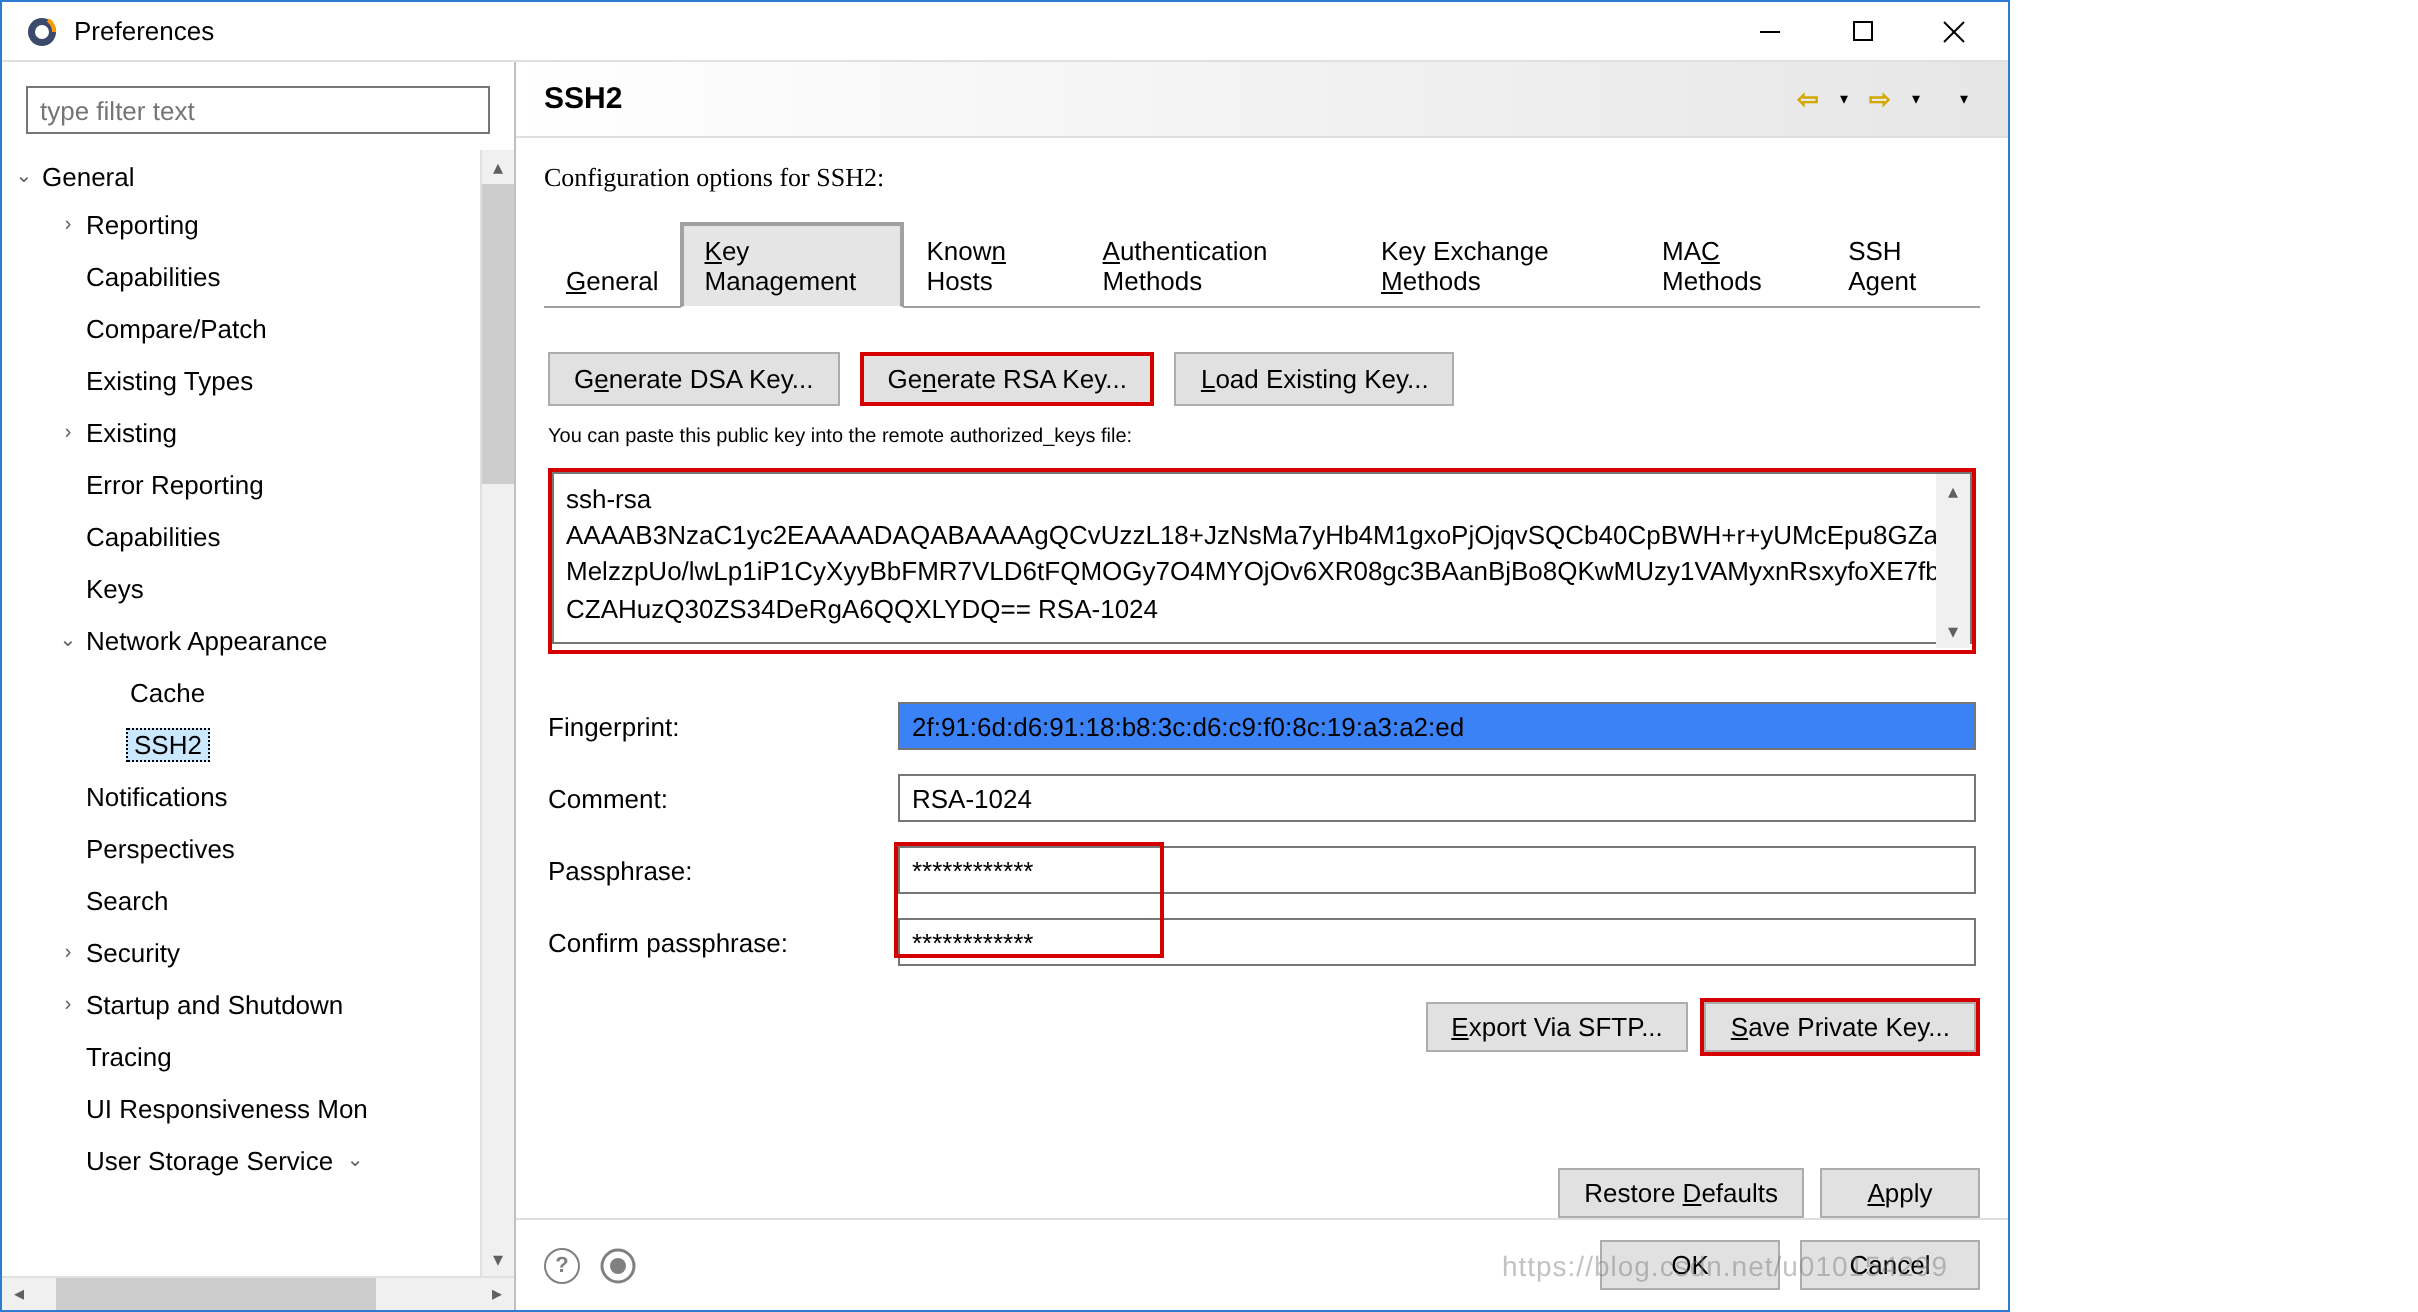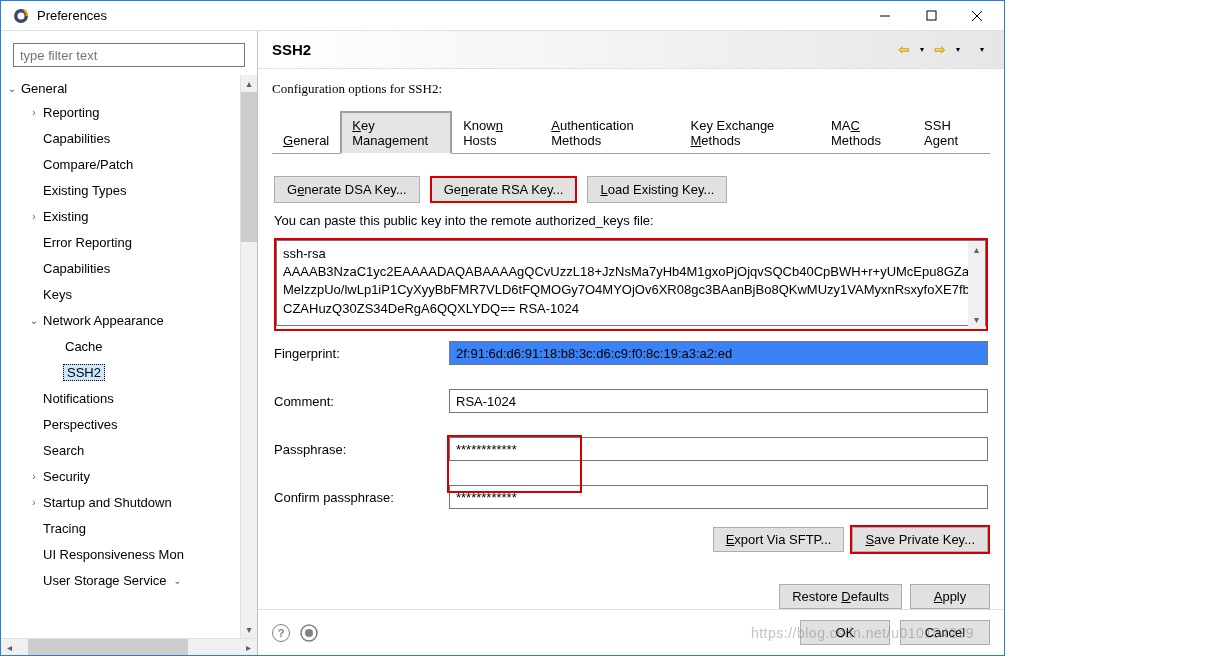--- a/index.html
+++ b/index.html
@@ -41,26 +41,26 @@
     .content { flex: 1; padding: 12px 14px 10px 14px; display: flex; flex-direction: column; gap: 8px; overflow: hidden; }
     .subtitle { font-size: 13px; margin-bottom: 6px; font-family: Liberation Serif, serif; }
     .tabs { display: flex; border-bottom: 1px solid #a0a0a0; align-items: flex-end; }
     .tab { padding: 5px 10px; border: 1px solid transparent; border-bottom: none; font-size: 13px; cursor: default; position: relative; }
     .tab .u { text-decoration: underline; }
     .tab.active { border-color: #a0a0a0; background: #e5e5e5; margin-bottom: -1px; border-bottom: 1px solid #fff; }
     .tab-content { padding: 14px 2px 2px 2px; display: flex; flex-direction: column; gap: 10px; }
     .btn-row { display: flex; gap: 10px; }
     .btn { padding: 4px 12px; border: 1px solid #adadad; background: #e1e1e1; font-size: 13px; font-family: inherit; cursor: default; }
     .btn .u { text-decoration: underline; }
-    .key-label { font-size: 13px; }
+    .key-label { font-size: 10px; }
     .key-area-wrap { position: relative; }
     .key-area { width: 100%; height: 86px; padding: 4px 6px; border: 1px solid #767676; font-family: "Segoe UI", Tahoma, sans-serif; font-size: 13px; resize: none; line-height: 1.4; }
     .key-scroll { position: absolute; right: 1px; top: 1px; bottom: 1px; width: 17px; background: #f0f0f0; display: flex; flex-direction: column; }
     .key-scroll .arrow { height: 17px; display: flex; align-items: center; justify-content: center; font-size: 10px; color: #606060; }
-    .form-grid { display: grid; grid-template-columns: 165px 1fr; gap: 24px 10px; align-items: center; }
+    .form-grid { display: grid; grid-template-columns: 165px 1fr; gap: 12px 10px; align-items: center; margin-top: 14px; }
     .form-grid label { font-size: 13px; }
     .form-grid input { width: 100%; height: 24px; padding: 2px 6px; border: 1px solid #767676; font-size: 13px; }
     .form-grid input[readonly] { background: #3b82f6; }
     .bottom-btn-row { display: flex; justify-content: flex-end; gap: 8px; margin-top: 8px; }
     .restore-row { display: flex; justify-content: flex-end; gap: 8px; padding: 10px 14px 0 14px; }
     .footer { display: flex; align-items: center; padding: 10px 14px; gap: 10px; border-top: 1px solid #e0e0e0; }
     .footer .left-icons { display: flex; gap: 10px; align-items: center; }
     .footer .spacer { flex: 1; }
     .footer .btn { width: 90px; text-align: center; }
     .red-box { border: 2px solid #d40000; }

